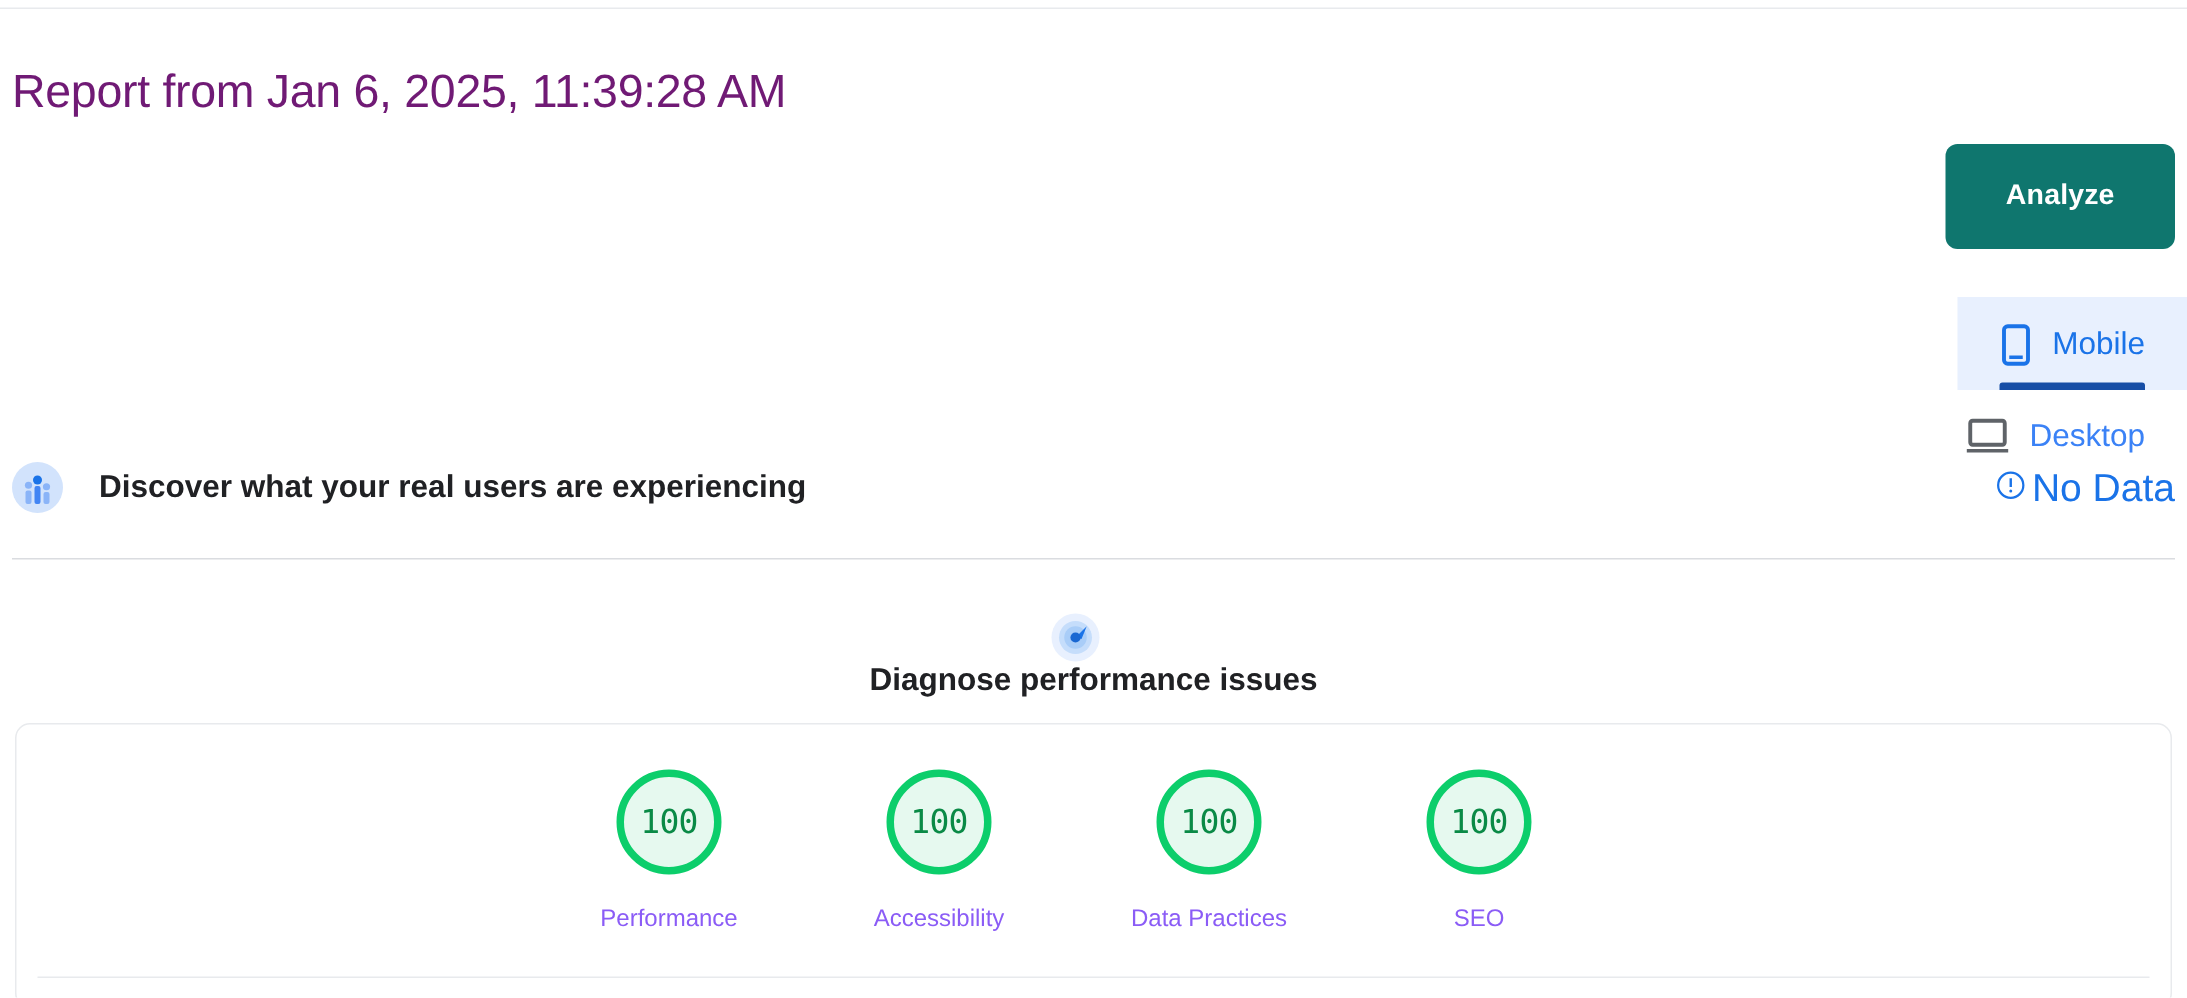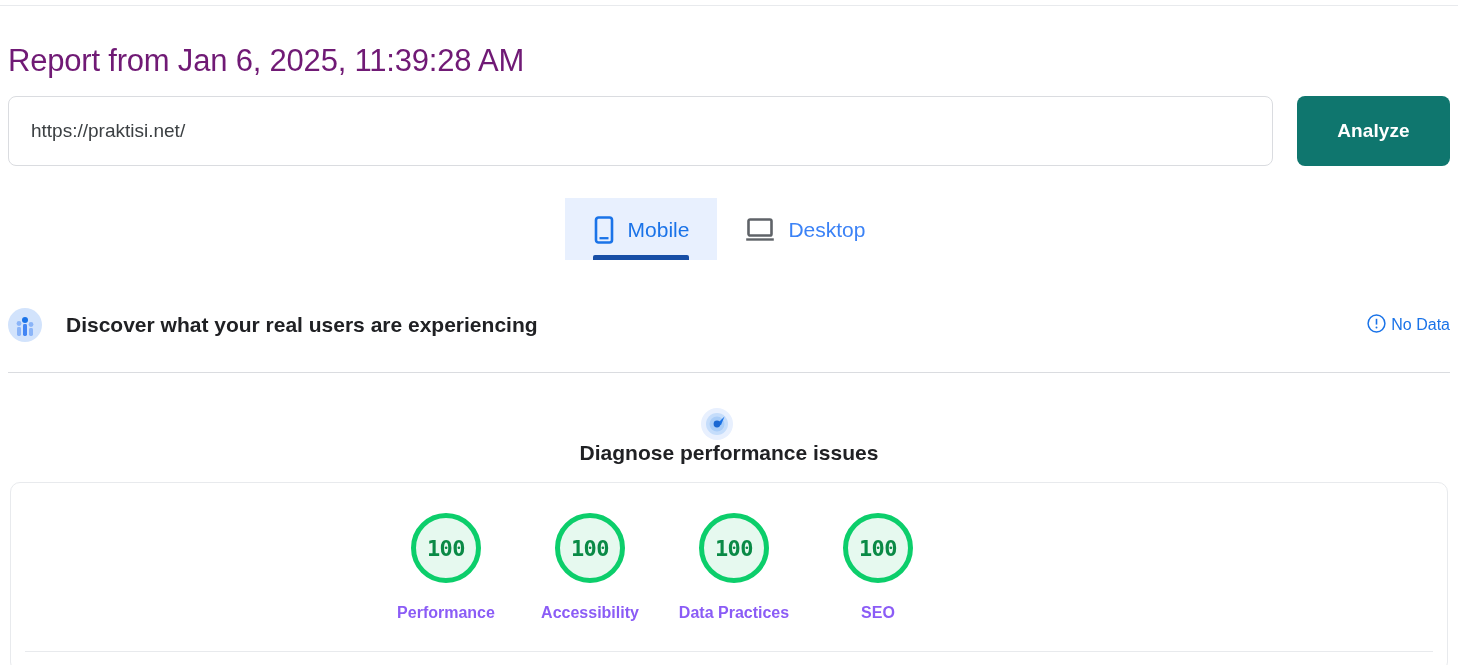--- a/index.html
+++ b/index.html
@@ -89,21 +89,23 @@
   }
 
   
   .tabs {
     position: absolute;
     top: 198px;
     left: 0;
     width: 1458px;
     display: flex;
     justify-content: center;
+    align-items: flex-end;
     gap: 0;
+    flex-direction: column;
   }
   .tab {
     display: flex;
     align-items: center;
     gap: 13px;
     padding: 18px 28px 16px 28px;
     position: relative;
     cursor: pointer;
     background: transparent;
     border: none;
@@ -136,20 +138,21 @@
   .tab-icon { display: flex; align-items: center; justify-content: center; }
 
   
   .section-row {
     position: absolute;
     left: 8px;
     width: 1442px;
     height: 60px;
     display: flex;
     align-items: center;
+    justify-content: center;
   }
   .section-row.discover { top: 295px; }
   .section-row.diagnose { top: 407px; flex-direction: column; }
 
   .section-icon {
     width: 34px; height: 34px;
     flex: 0 0 34px;
     margin-right: 24px;
     display: flex;
     align-items: center;
@@ -161,21 +164,21 @@
     color: #202124;
     white-space: nowrap;
   }
   .row-spacer { flex: 1 1 auto; }
 
   .no-data {
     display: flex;
     align-items: center;
     gap: 4px;
     color: #1a73e8;
-    font-size: 16px;
+    font-size: 26px;
     cursor: pointer;
     white-space: nowrap;
   }
 
   .divider {
     position: absolute;
     left: 8px;
     top: 372px;
     width: 1442px;
     height: 1px;
@@ -192,22 +195,21 @@
     border: 1px solid #e8eaed;
     border-radius: 10px;
     background: #ffffff;
     overflow: hidden;
   }
   .scores-strip {
     display: flex;
     align-items: center;
     padding-top: 30px;
     padding-left: 400px;
-    gap: 74px;
-    font-weight: bold;
+    gap: 110px;
   }
   .score {
     width: 70px;
     display: flex;
     flex-direction: column;
     align-items: center;
     cursor: pointer;
   }
   .gauge {
     position: relative;
@@ -251,21 +253,20 @@
 </head>
 <body>
 
 <div class="page">
 
   <div class="top-rule"></div>
 
   <h1 class="page-title">Report from Jan 6, 2025, 11:39:28 AM</h1>
 
   <div class="url-row">
-    <input class="url-field" type="text" value="https://praktisi.net/" style="">
     <button class="analyze-btn">Analyze</button>
   </div>
 
   <div class="tabs">
 
     <div class="tab active">
       <span class="tab-icon">
         <svg width="22" height="28" viewBox="0 0 22 28" fill="none">
           <rect x="3" y="1.5" width="16" height="25" rx="2.5" stroke="#1a73e8" stroke-width="2.6"></rect>
           <line x1="6.5" y1="22.2" x2="15.5" y2="22.2" stroke="#1a73e8" stroke-width="2.3"></line>

